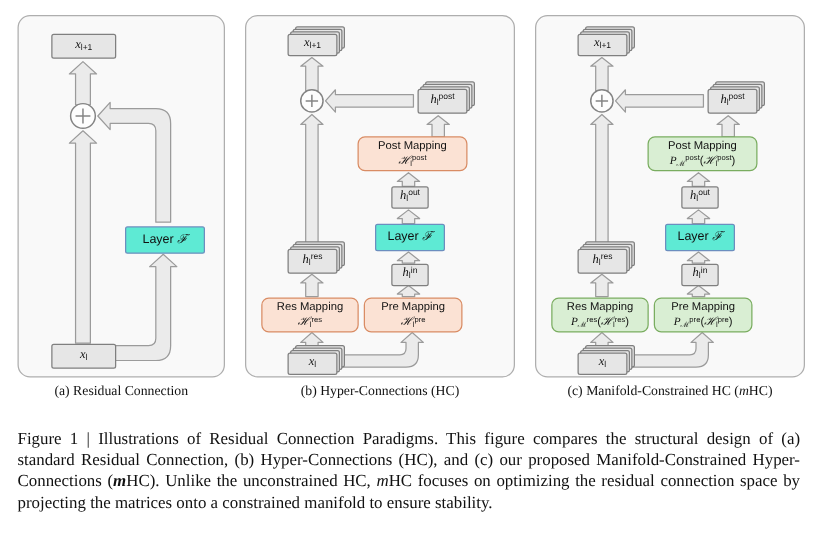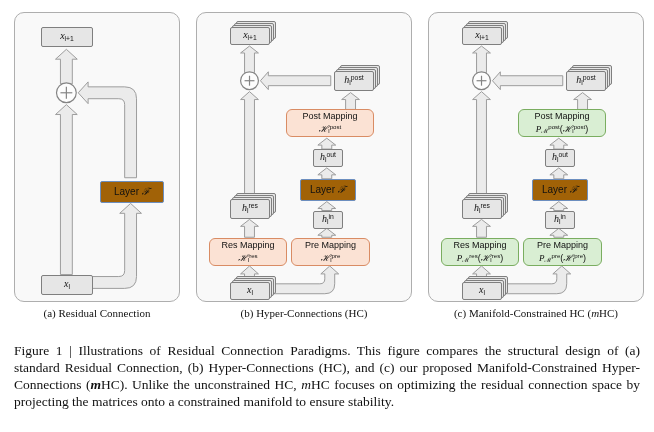--- a/index.html
+++ b/index.html
@@ -13,21 +13,21 @@
   #panel-c { left:428px; width:216px; }
 
   .arrows { position:absolute; left:0; top:0; width:100%; height:100%; }
   .blockarrow { fill:#ebebeb; stroke:#9b9b9b; stroke-width:1; stroke-linejoin:round; }
   .sum circle { fill:#fdfdfd; stroke:#848484; stroke-width:1.2; }
   .sum line   { stroke:#848484; stroke-width:1.2; }
 
   .node { position:absolute; background:#e6e6e6; border:1px solid #7f7f7f; border-radius:2px;
           display:flex; align-items:center; justify-content:center;
           font-family:"Liberation Sans",sans-serif; font-size:10px; line-height:1; }
-  .node.blue { background:#a16207; border-color:#6c8ebf; }
+  .node.blue { background:#5eead4; border-color:#6c8ebf; }
 
   .stack { position:absolute; }
   .card  { position:absolute; left:0; top:0; width:100%; height:100%;
            background:#e6e6e6; border:1px solid #7f7f7f; border-radius:2px; }
   .card.o1 { transform:translate(2px,-2px); }
   .card.o2 { transform:translate(4px,-4px); }
   .card.o3 { transform:translate(6px,-6px); }
   .card.front { display:flex; align-items:center; justify-content:center;
                 font-family:"Liberation Sans",sans-serif; font-size:10px; line-height:1; }
 

